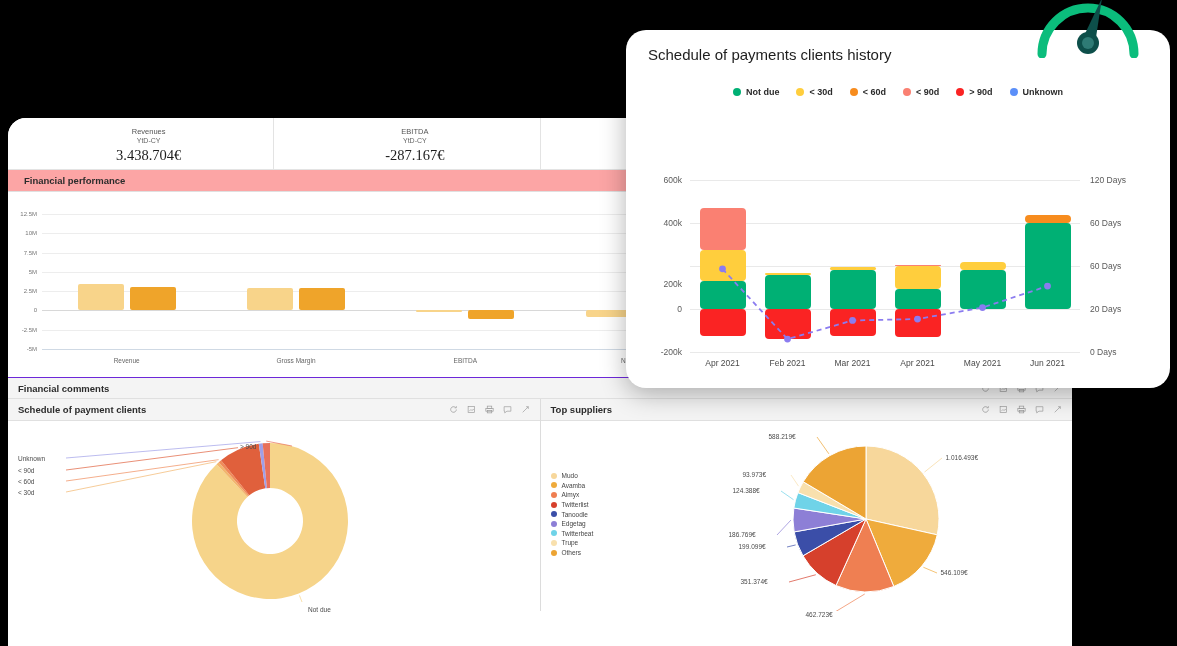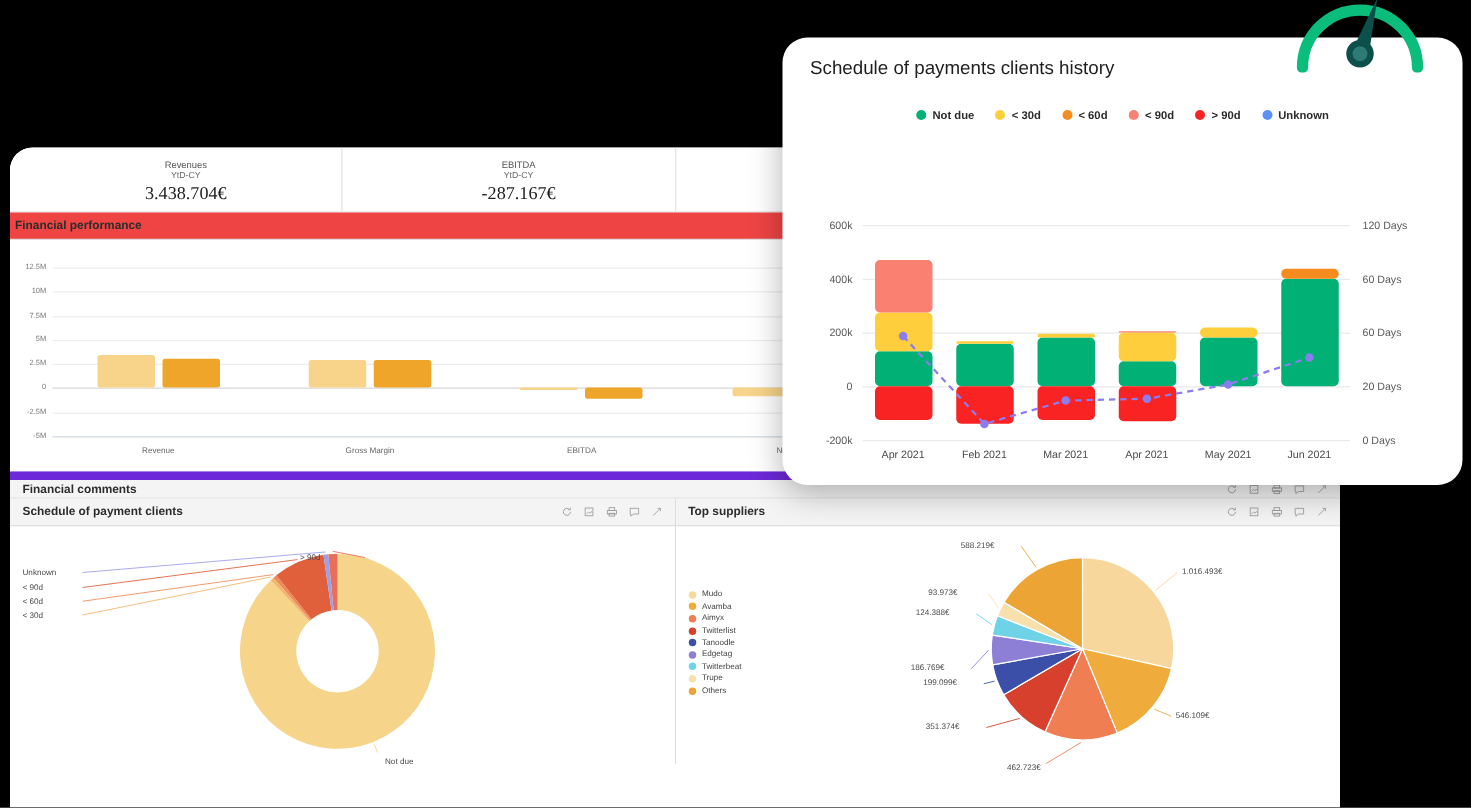--- a/index.html
+++ b/index.html
@@ -25,22 +25,22 @@
     flex: 1 1 0; display: flex; flex-direction: column;
     align-items: center; justify-content: center;
     border-right: 1px solid #e3e3e3; padding-top: 4px; padding-left: 16px;
   }
   .kpi:last-child { border-right: none; }
   .kpi-t { font-size: 7.5px; color: #555; line-height: 1.25; }
   .kpi-s { font-size: 7px; color: #666; line-height: 1.3; }
   .kpi-v { font-size: 14.5px; color: #1d1d1d; margin-top: 2px; font-family: Liberation Serif, serif; }
 
   .panel-bar {
-    height: 22px; background: #ef4444; border-bottom: 1px solid #e0e0e0;
-    display: flex; align-items: center; padding: 0 4px;
+    height: 22px; background: #fca5a5; border-bottom: 1px solid #e0e0e0;
+    display: flex; align-items: center; padding: 0 16px;
     font-size: 9.5px; font-weight: bold; color: #2c2c2c;
     justify-content: space-between;
   }
   .ptools { display: flex; gap: 9px; align-items: center; }
   .ptools svg { display: block; }
 
   .fin-chart { position: relative; height: 185px; background: #fff; }
   .fin-legend {
     position: absolute; right: 34px; top: 8px;
     display: flex; gap: 14px; font-size: 6.5px; color: #555; align-items: center;
@@ -48,21 +48,21 @@
   .lg-dot { width: 6px; height: 6px; border-radius: 50%; display:inline-block; margin-right: 3px; vertical-align: middle;}
   .fin-plot { position: absolute; left: 34px; right: 14px; top: 22px; bottom: 28px; }
   .gridline { position: absolute; left: 0; right: 0; height: 1px; background: #ededed; }
   .gridline.zero { background: #d8d8d8; }
   .gridline.base { background: #cfd9e4; }
   .ytick { position: absolute; right: 100%; margin-right: 5px; font-size: 6px; color: #777; transform: translateY(-50%); white-space: nowrap; }
   .xtick { position: absolute; font-size: 6.5px; color: #666; transform: translateX(-50%); white-space: nowrap; }
   .fbar { position: absolute; border-radius: 2px; }
 
   
-  .fc-bar { height: 22px; background:#f4f4f4; border-top:7px solid #6d28d9; border-bottom: 1px solid #e0e0e0;
+  .fc-bar { height: 22px; background:#f4f4f4; border-top:1px solid #6d28d9; border-bottom: 1px solid #e0e0e0;
     display:flex; align-items:center; justify-content: space-between; padding: 0 10px;
     font-size: 9.5px; font-weight: bold; color:#2c2c2c; }
 
   .twocol { display: flex; height: 212px; }
   .half { flex: 1 1 0; background: #fff; border-right: 1px solid #dcdcdc; position: relative; }
   .half:last-child { border-right: none; }
   .half-head { height: 22px; background: #f4f4f4; border-bottom: 1px solid #e0e0e0;
     display: flex; align-items: center; justify-content: space-between; padding: 0 10px;
     font-size: 9.5px; font-weight: bold; color: #2c2c2c; }
   .half-body { position: absolute; top: 22px; left: 0; right: 0; bottom: 0; }
@@ -391,21 +391,21 @@
         </span>
       </div>
     <div class="pop-plot" id="popPlot">
         <div class="pgrid" style="top: 0px;"></div>
         <div class="pytick" style="top: 0px;">600k</div>
         <div class="pytick-r" style="top: 0px;">120 Days</div>
         <div class="pgrid" style="top: 43px;"></div>
         <div class="pytick" style="top: 43px;">400k</div>
         <div class="pytick-r" style="top: 43px;">60 Days</div>
         <div class="pgrid" style="top: 86px;"></div>
-        <div class="pytick" style="top: 86px;">200k</div>
+        <div class="pytick" style="top: 104px;">200k</div>
         <div class="pytick-r" style="top: 86px;">60 Days</div>
         <div class="pgrid" style="top: 129px;"></div>
         <div class="pytick" style="top: 129px;">0</div>
         <div class="pytick-r" style="top: 129px;">20 Days</div>
         <div class="pgrid" style="top: 172px;"></div>
         <div class="pytick" style="top: 172px;">-200k</div>
         <div class="pytick-r" style="top: 172px;">0 Days</div>
         <div class="pxtick" style="left: 32.5px;">Apr 2021</div>
         <div class="sbar" style="left: 9.5px; width: 46px; top: 101.05px; height: 27.95px; background: rgb(0, 176, 116);"></div>
         <div class="sbar" style="left: 9.5px; width: 46px; top: 69.875px; height: 31.175px; background: rgb(255, 206, 61);"></div>

